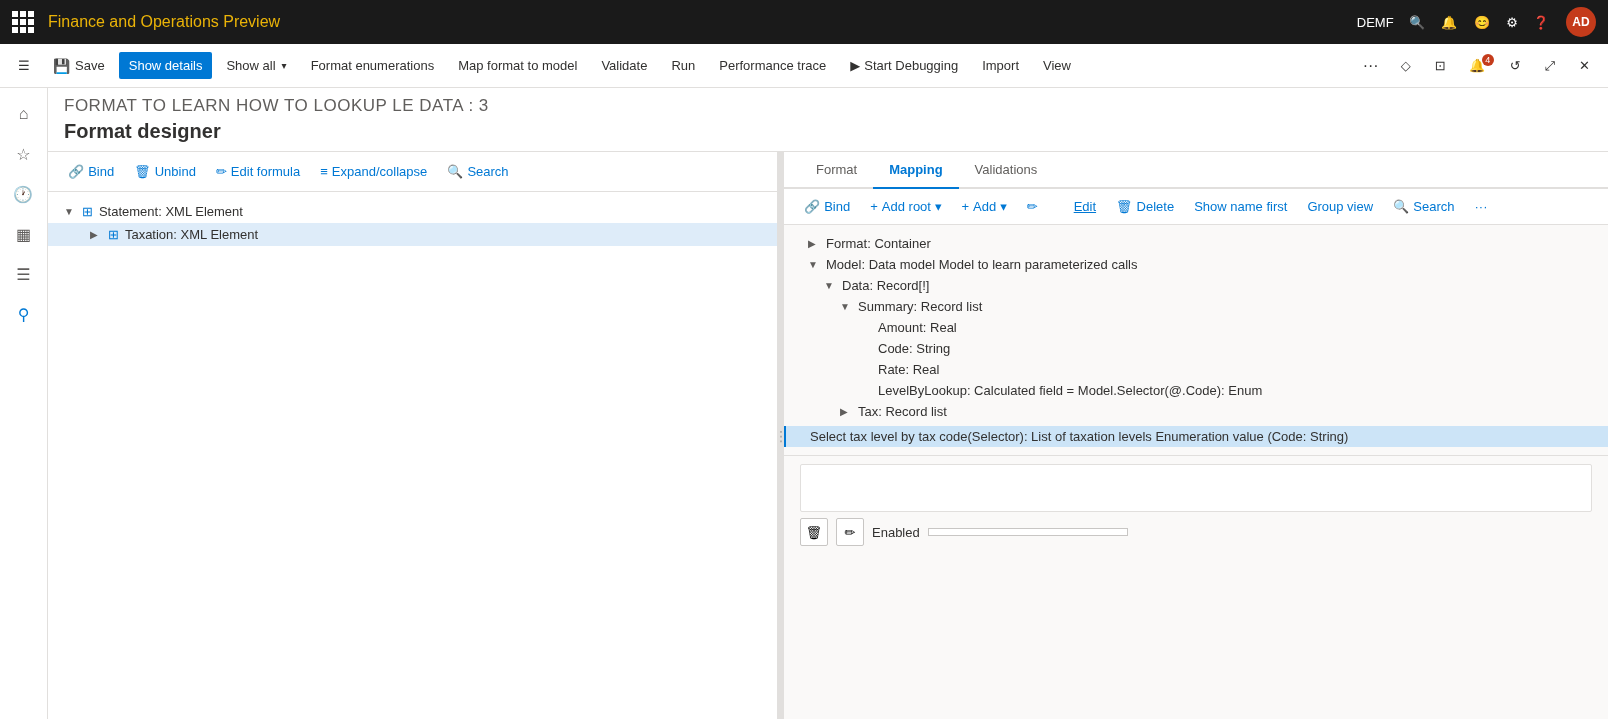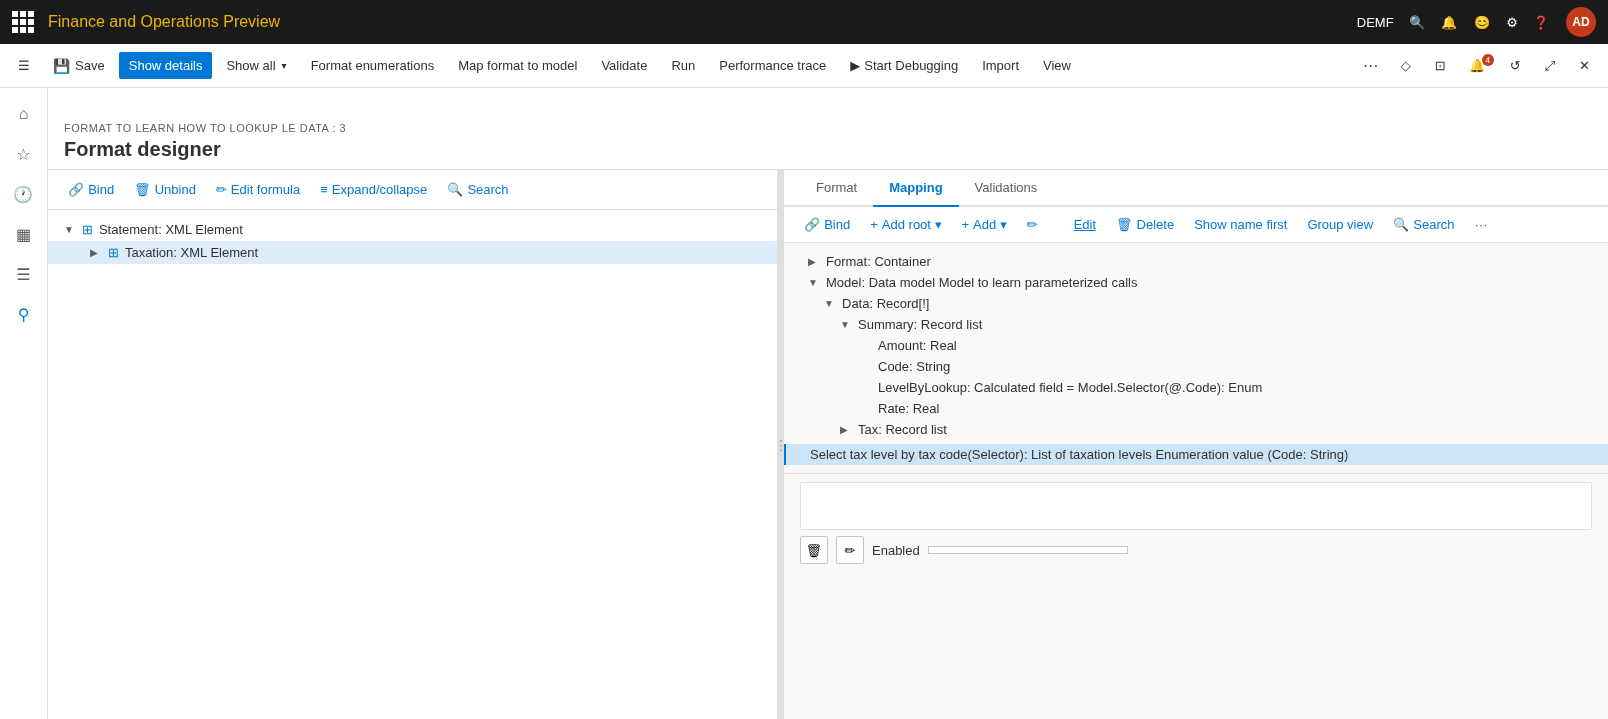--- a/index.html
+++ b/index.html
@@ -87,26 +87,25 @@
       overflow: hidden;
     }
 
     
     .page-header {
       background: #fff;
       padding: 8px 16px 0 16px;
       border-bottom: 1px solid #e1dfdd;
     }
     .page-subtitle {
-      font-size: 11px;
+      font-size: 17px;
       color: #605e5c;
       text-transform: uppercase;
       letter-spacing: 0.5px;
       margin-bottom: 4px;
-      margin-top: 26px;
     }
     .page-title {
       font-size: 20px;
       font-weight: 600;
       color: #323130;
       margin-bottom: 8px;
     }
 
     
     .panels {
@@ -497,26 +496,26 @@
             </div>
 
 
             <div class="right-tree-item" style="padding-left:76px;">
               <span style="width:12px;display:inline-block;"></span>
               <span>Code: String</span>
             </div>
 
             <div class="right-tree-item" style="padding-left:76px;">
               <span style="width:12px;display:inline-block;"></span>
-              <span>LevelByLookup: Calculated field = Model.Selector(@.Code): Enum</span>
+              <span>Rate: Real</span>
             </div>
 
             <div class="right-tree-item" style="padding-left:76px;">
               <span style="width:12px;display:inline-block;"></span>
-              <span>Rate: Real</span>
+              <span>LevelByLookup: Calculated field = Model.Selector(@.Code): Enum</span>
             </div>
 
             <div class="right-tree-item" style="padding-left:56px;">
               <span class="chevron">▶</span>
               <span>Tax: Record list</span>
             </div>
 
             <div class="right-tree-item selected" style="padding-left:24px;margin-top:4px;">
               <span>Select tax level by tax code(Selector): List of taxation levels Enumeration value (Code: String)</span>
             </div>

